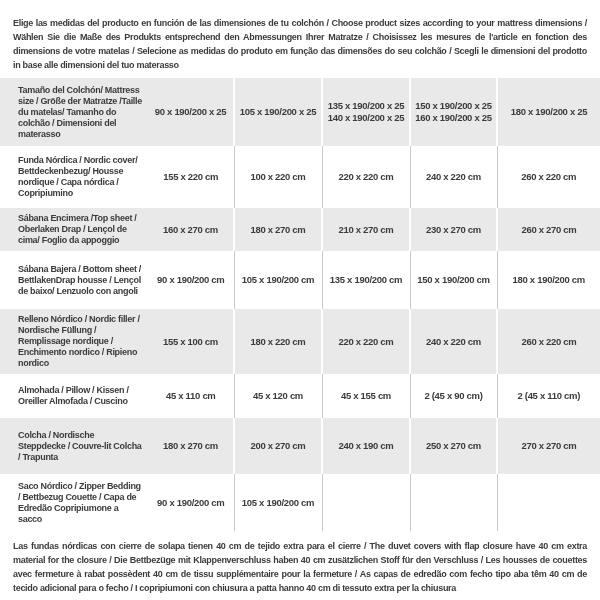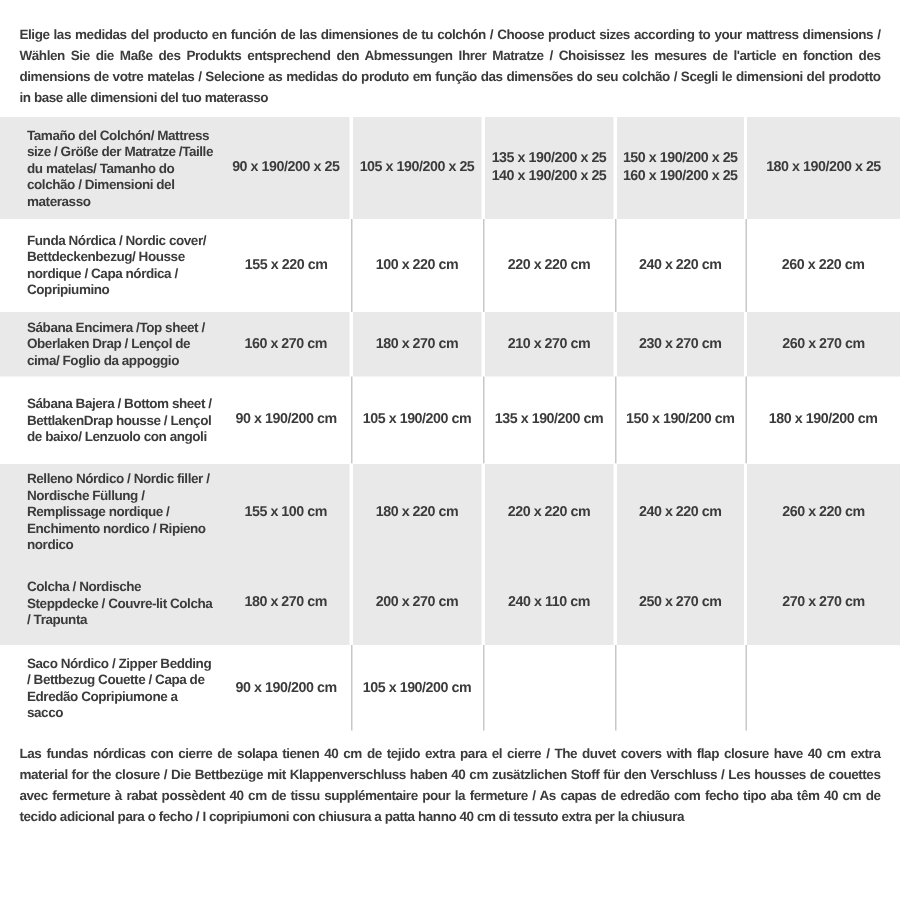--- a/index.html
+++ b/index.html
@@ -108,25 +108,33 @@
         <td class="val">180 x 190/200 cm</td>
       </tr>
       <tr class="gray r5">
         <td class="lbl">Relleno Nórdico / Nordic filler / Nordische Füllung / Remplissage nordique / Enchimento nordico / Ripieno nordico</td>
         <td class="val first">155 x 100 cm</td>
         <td class="val">180 x 220 cm</td>
         <td class="val">220 x 220 cm</td>
         <td class="val">240 x 220 cm</td>
         <td class="val">260 x 220 cm</td>
       </tr>
+      <tr class="white r6">
+        <td class="lbl">Almohada  / Pillow / Kissen / Oreiller Almofada / Cuscino</td>
+        <td class="val first">45 x 110 cm</td>
+        <td class="val">45 x 120 cm</td>
+        <td class="val">45 x 155 cm</td>
+        <td class="val">2 (45 x 90 cm)</td>
+        <td class="val">2 (45 x 110 cm)</td>
+      </tr>
       <tr class="gray r7">
         <td class="lbl">Colcha / Nordische Steppdecke / Couvre-lit Colcha / Trapunta</td>
         <td class="val first">180 x 270 cm</td>
         <td class="val">200 x 270 cm</td>
-        <td class="val">240 x 110 cm</td>
+        <td class="val">240 x 190 cm</td>
         <td class="val">250 x 270 cm</td>
         <td class="val">270 x 270 cm</td>
       </tr>
       <tr class="white r8">
         <td class="lbl">Saco Nórdico / Zipper Bedding / Bettbezug Couette  / Capa de Edredão Copripiumone a sacco</td>
         <td class="val first">90 x 190/200 cm</td>
         <td class="val">105 x 190/200 cm</td>
         <td class="val"></td>
         <td class="val"></td>
         <td class="val"></td>

